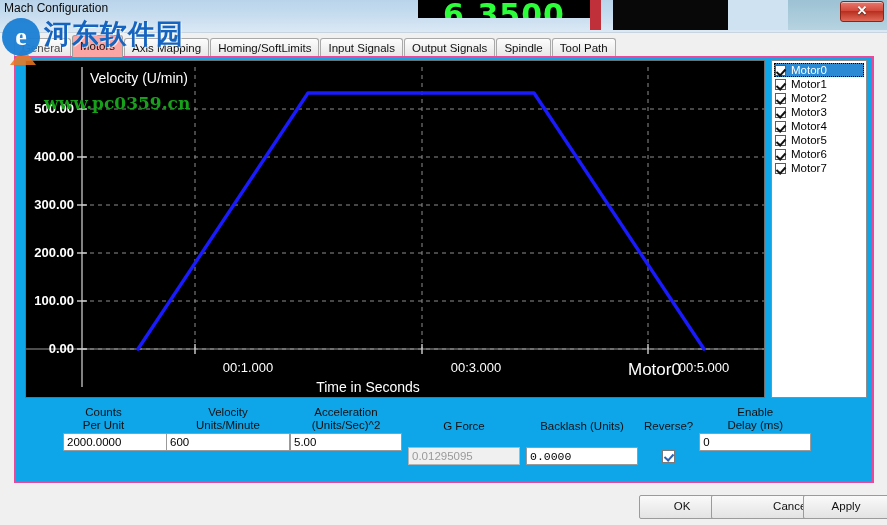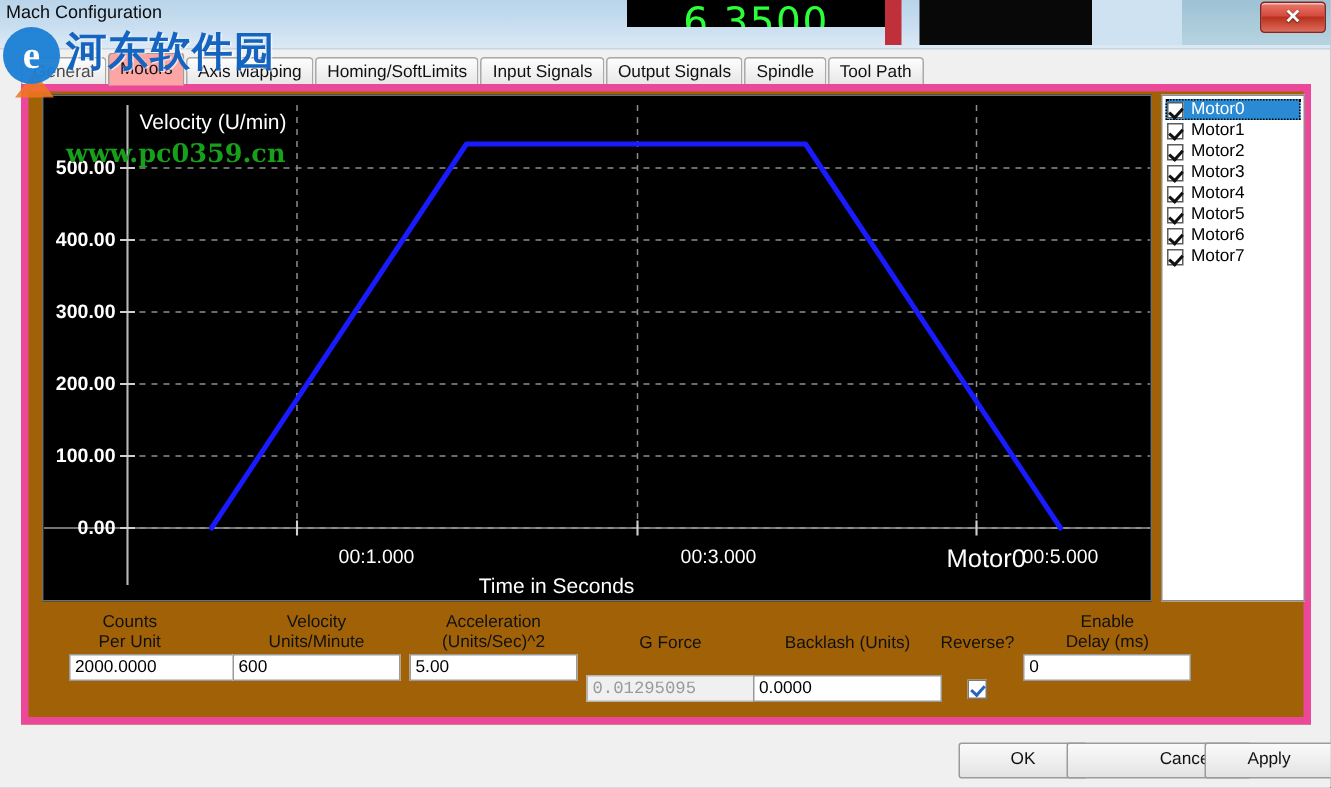--- a/index.html
+++ b/index.html
@@ -25,22 +25,22 @@
     background: linear-gradient(to bottom, #b9d4ea 0%, #c9def0 55%, #dce9f5 100%);
     overflow: hidden;
   }
   .bg-dro {
     position: absolute;
     left: 418px; top: 0;
     width: 172px; height: 18px;
     background: #000;
     color: #2cff3a;
     font-family: "DejaVu Sans", sans-serif;
-    font-weight: normal;
-    font-size: 26px;
+    font-weight: bold;
+    font-size: 30px;
     letter-spacing: 1px;
     text-align: center;
     line-height: 30px;
     overflow: hidden;
   }
   .bg-redband {
     position: absolute;
     left: 590px; top: 0;
     width: 11px; height: 30px;
     background: #c0303a;
@@ -129,22 +129,22 @@
     z-index: 3;
   }
   .tab.first {
     color: #4a4a4a;
   }
 
   .tabpanel {
     position: absolute;
     left: 14px; top: 23px;
     width: 860px; height: 427px;
-    background: #a16207;
-    border: 5px solid #ec4899;
+    background: #0ea5e9;
+    border: 2px solid #ec4899;
     box-sizing: border-box;
   }
 
   
   .chart {
     position: absolute;
     left: 9px; top: 2px;
     width: 740px; height: 338px;
     background: #000;
     border: 1px solid #6e6e6e;
@@ -193,21 +193,21 @@
     left: 2px; top: 1px;
     width: 4px; height: 7px;
     border: solid #111;
     border-width: 0 2px 2px 0;
     transform: rotate(42deg);
   }
 
   
   .fields {
     position: absolute;
-    left: 5px; top: 348px;
+    left: 25px; top: 348px;
     width: 740px;
     display: flex;
   }
   .field {
     display: flex;
     flex-direction: column;
     align-items: center;
     margin-right: 6px;
   }
   .field .lab {
@@ -459,37 +459,37 @@
 
       <div class="field" style="width:125px">
         <div class="lab">Counts
 Per Unit</div>
         <input type="text" style="width: 125px; margin-left: 44px;" value="2000.0000">
       </div>
 
       <div class="field" style="width:112px">
         <div class="lab">Velocity
 Units/Minute</div>
-        <input type="text" style="width: 112px;" value="600">
+        <input type="text" style="width: 124px;" value="600">
       </div>
 
       <div class="field" style="width:112px">
         <div class="lab">Acceleration
 (Units/Sec)^2</div>
         <input type="text" style="width: 112px;" value="5.00">
       </div>
 
       <div class="field" style="width:112px">
         <div class="lab" style="padding-top:14px">G Force</div>
-        <input type="text" class="disabled" readonly="" style="width: 112px; font-family: Liberation Mono, monospace;" value="0.01295095">
+        <input type="text" class="disabled" readonly="" style="width: 112px;" value="0.01295095">
       </div>
 
       <div class="field" style="width:112px">
         <div class="lab" style="padding-top:14px">Backlash (Units)</div>
-        <input type="text" style="width: 126px;" value="0.0000">
+        <input type="text" style="width: 112px; font-family: Liberation Mono, monospace;" value="0.0000">
       </div>
 
       <div class="field" style="width:62px">
         <div class="lab" style="padding-top:14px">Reverse?</div>
         <div class="chkwrap">
           <span class="bluecheck"></span>
         </div>
       </div>
 
       <div class="field" style="width:112px">

